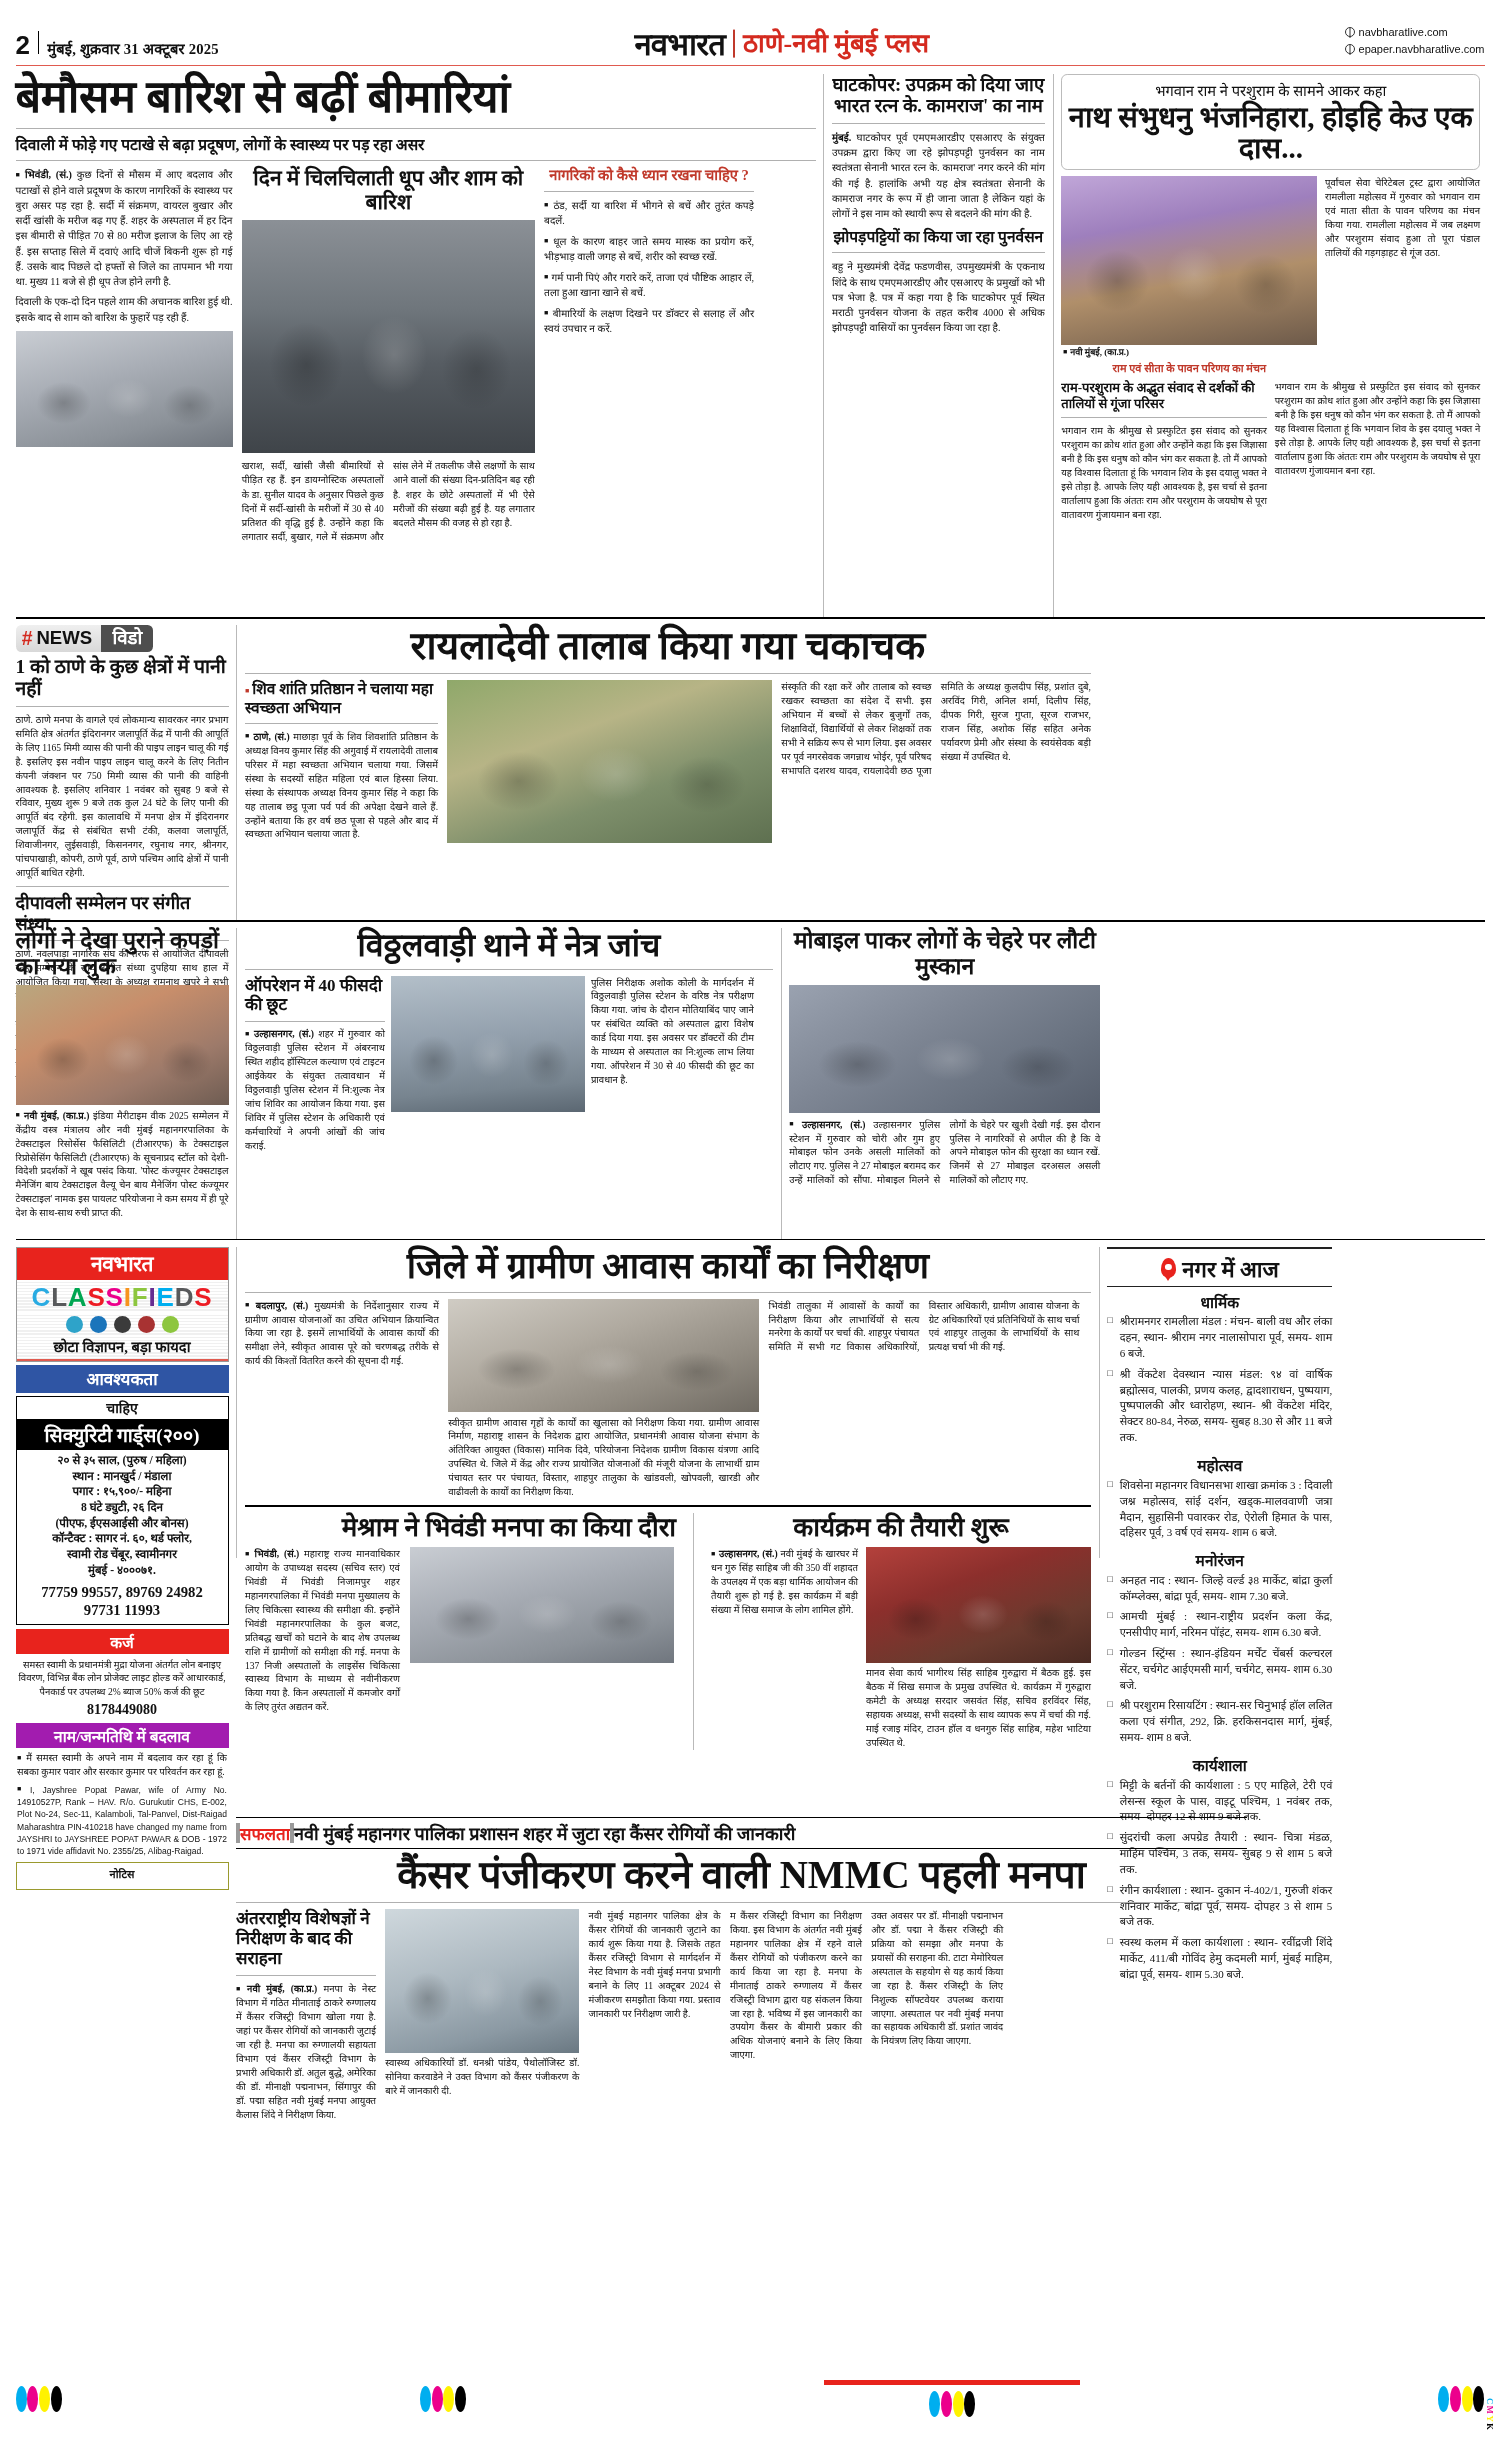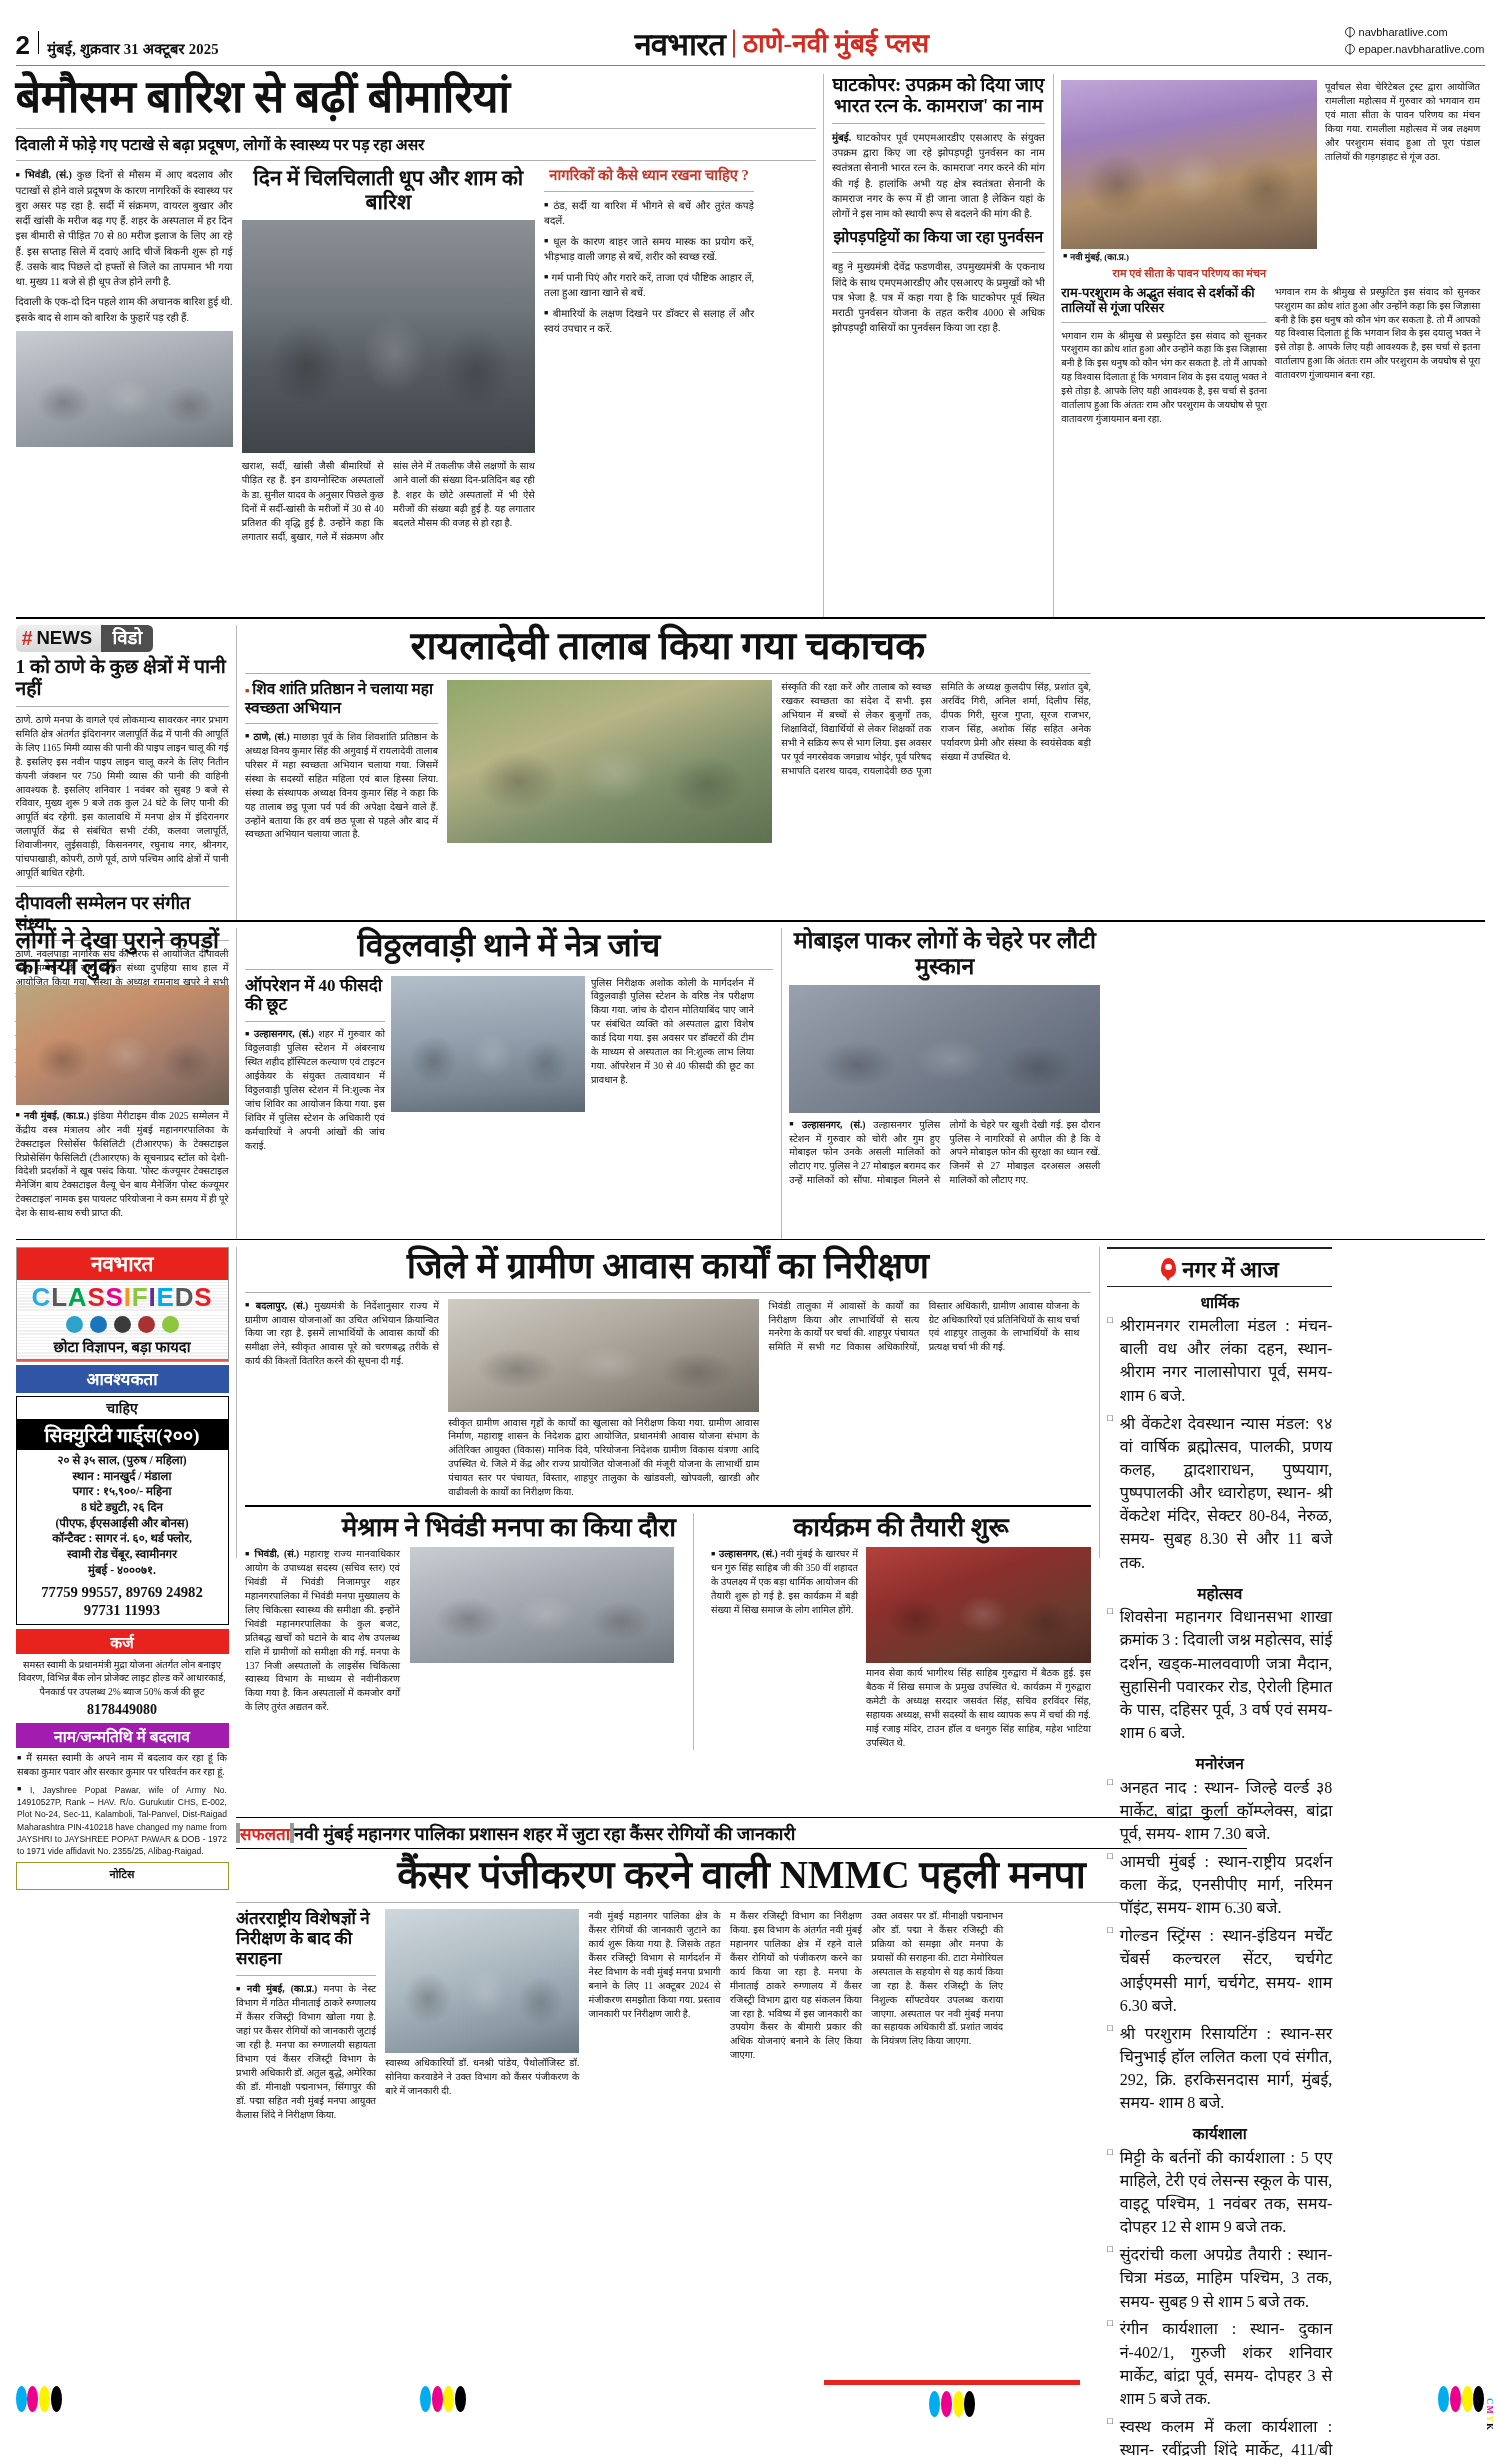--- a/index.html
+++ b/index.html
@@ -94,21 +94,21 @@
   .notice-box { border:1.6px solid #9a9a2e; padding:3.9px 4.7px; margin-top:3.1px; font-size:9px; line-height:1.45; text-align:justify; }
   .notice-title { text-align:center; font-weight:bold; font-size:11px; margin-bottom:1.6px; }
 
   
   .today-box { border-top:2.3px solid #222; border-bottom:1.6px solid #222; padding:4.7px 0 3.1px; display:flex; align-items:center; justify-content:center; gap:6.2px; }
   .pin { width:15.5px; height:20px; background:#e8231d; border-radius:50% 50% 50% 50%/58% 58% 42% 42%; position:relative; }
   .pin:before { content:""; position:absolute; left:50%; top:56%; width:0; height:0; border-left:7.8px solid transparent; border-right:7.8px solid transparent; border-top:11px solid #e8231d; transform:translateX(-50%); }
   .pin:after { content:""; position:absolute; left:50%; top:5.4px; width:6.2px; height:6.2px; background:#fff; border-radius:50%; transform:translateX(-50%); }
   .today-title { font-size:22px; font-weight:bold; }
   .today-sub { text-align:center; font-size:15.5px; font-weight:bold; padding:3.1px 0 1.6px; }
-  .today-item { font-size:16px; line-height:1.45; text-align:justify; margin-bottom:4.7px; padding-left:12.4px; position:relative; }
+  .today-item { font-size:11px; line-height:1.45; text-align:justify; margin-bottom:4.7px; padding-left:12.4px; position:relative; }
   .today-item:before { content:"\25A1"; position:absolute; left:0; top:0; font-size:9.3px; }
 
   
   .safalta { display:flex; align-items:center; gap:0; border-top:1.6px solid #000; border-bottom:1.6px solid #000; padding:3.1px 0; }
   .sf-bar { width:3.9px; height:20px; background:#9a9a9a; }
   .sf-tag { color:#e8231d; font-size:17px; font-weight:bold; }
   .sf-txt { font-size:18px; font-weight:bold; }
 
   
   .cmyk { display:flex; gap:0.8px; }
@@ -196,20 +196,24 @@
         <span>घाटकोपर पूर्व एमएमआरडीए एसआरए के संयुक्त उपक्रम द्वारा किए जा रहे झोपड़पट्टी पुनर्वसन का नाम स्वतंत्रता सेनानी भारत रत्न के. कामराज' नगर करने की मांग की गई है. हालांकि अभी यह क्षेत्र स्वतंत्रता सेनानी के कामराज नगर के रूप में ही जाना जाता है लेकिन यहां के लोगों ने इस नाम को स्थायी रूप से बदलने की मांग की है.</span>
       </div>
       <h4 class="hl" style="text-align:center;margin:6.2px 0 3.1px;color:#111;font-size:15.5px;">झोपड़पट्टियों का किया जा रहा पुनर्वसन</h4>
       <div class="hrule"></div>
       <div class="body-txt">बहु ने मुख्यमंत्री देवेंद्र फडणवीस, उपमुख्यमंत्री के एकनाथ शिंदे के साथ एमएमआरडीए और एसआरए के प्रमुखों को भी पत्र भेजा है. पत्र में कहा गया है कि घाटकोपर पूर्व स्थित मराठी पुनर्वसन योजना के तहत करीब 4000 से अधिक झोपड़पट्टी वासियों का पुनर्वसन किया जा रहा है.</div>
     </div>
 
     <div class="vrule"></div>
 
     <div style="width:419px;">
+      <div style="border:0.8px solid #bbb;border-radius:6.2px;padding:4.7px 6.2px;">
+        <div class="kicker" style="text-align:center;font-size:14.7px;font-weight:normal;">भगवान राम ने परशुराम के सामने आकर कहा</div>
+        <h2 class="hl" style="text-align:center;font-size:29px;margin-top:1.6px;">नाथ संभुधनु भंजनिहारा, होइहि केउ एक दास...</h2>
+      </div>
       <div style="display:flex;gap:7.8px;margin-top:6.2px;">
         <div style="width:256px;">
           <div class="photo stage" style="height:169px;"></div>
           <div class="cap" style="text-align:left;"><span class="bulletsq"></span><b>नवी मुंबई, (का.प्र.)</b></div>
           <div class="cap red">राम एवं सीता के पावन परिणय का मंचन</div>
         </div>
         <div style="width:155px;">
           <div class="body-txt sm">पूर्वांचल सेवा चेरिटेबल ट्रस्ट द्वारा आयोजित रामलीला महोत्सव में गुरुवार को भगवान राम एवं माता सीता के पावन परिणय का मंचन किया गया. रामलीला महोत्सव में जब लक्ष्मण और परशुराम संवाद हुआ तो पूरा पंडाल तालियों की गड़गड़ाहट से गूंज उठा.</div>
         </div>
       </div>

